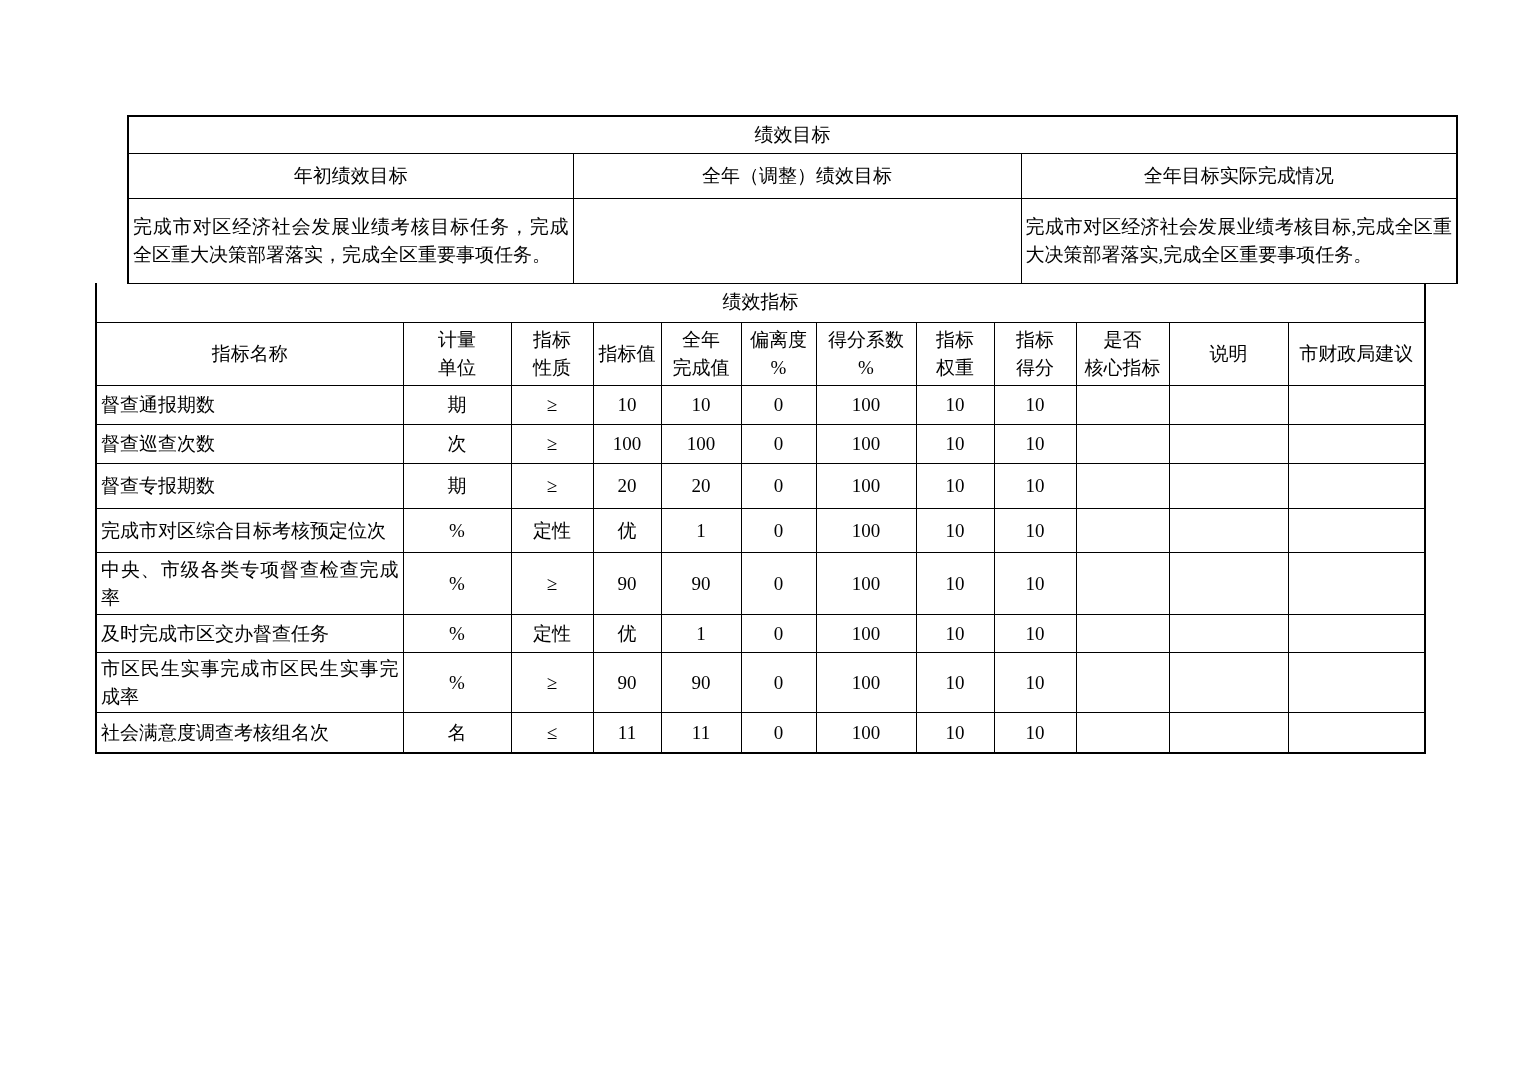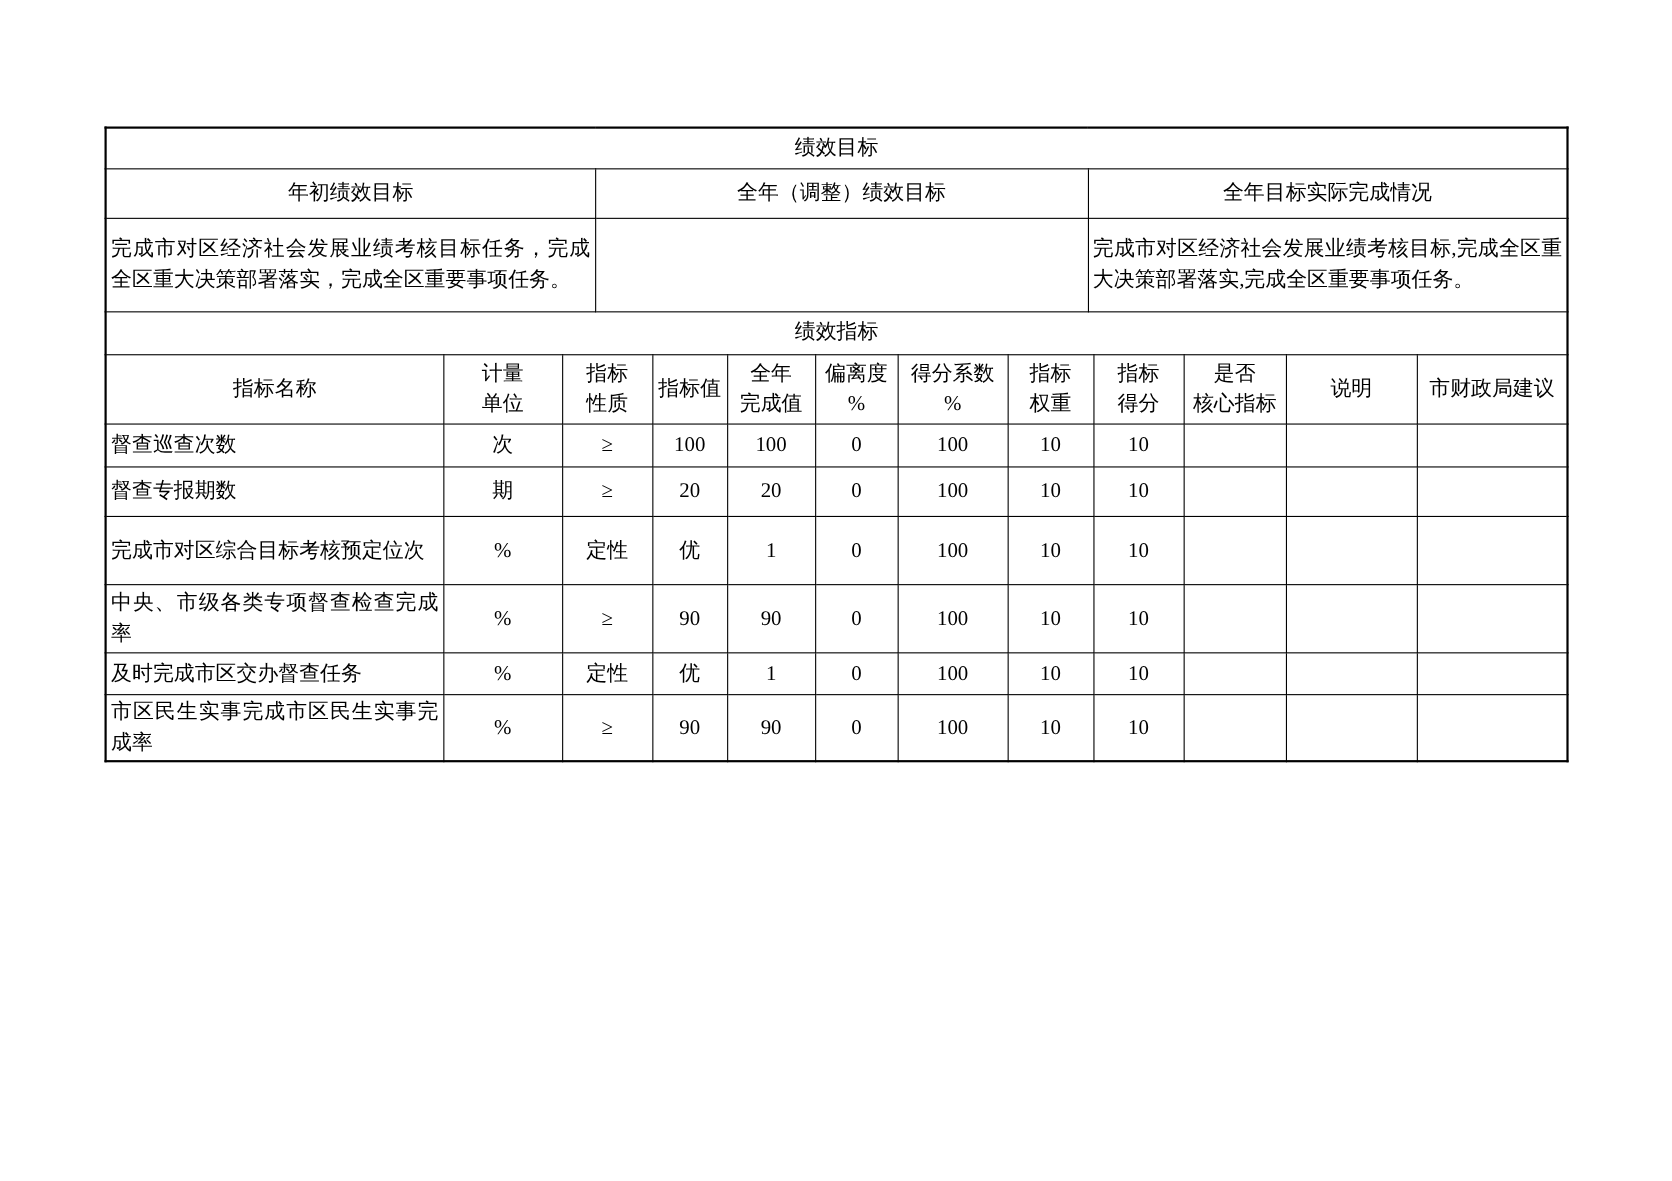--- a/index.html
+++ b/index.html
@@ -20,21 +20,21 @@
     width: 1329px;
   }
   table.tbl td {
     border: 1px solid #000000;
     font-size: 19px;
     line-height: 1.45;
     padding: 2px 4px;
     vertical-align: middle;
     overflow: hidden;
   }
-  #tableA { border: 2px solid #000; border-bottom-width: 1px; }
+  #tableA { border: 2px solid #000; border-bottom-width: 1px; margin-left: 32px; }
   #tableB { border: 2px solid #000; border-top: none; margin-top: -1px; }
   #tableB tr:first-child td { border-top: none; font-family: Liberation Serif, serif; }
   .c   { text-align: center; }
   .just{ text-align: justify; text-justify: inter-character; vertical-align: top; padding: 4px 8px; }
   .name{ text-align: left; padding: 2px 6px 2px 8px; text-align: justify; text-justify: inter-character; }
   .pre { white-space: pre-line; }
   .sect-title { text-align: center; }
 </style>
 </head>
 <body>
@@ -99,20 +99,34 @@
       <td class="c pre">指标
 权重</td>
       <td class="c pre">指标
 得分</td>
       <td class="c pre">是否
 核心指标</td>
       <td class="c pre">说明</td>
       <td class="c pre">市财政局建议</td>
     </tr>
 
+    <tr style="height:39px">
+      <td class="name">督查通报期数</td>
+      <td class="c">期</td>
+      <td class="c">≥</td>
+      <td class="c">10</td>
+      <td class="c">10</td>
+      <td class="c">0</td>
+      <td class="c">100</td>
+      <td class="c">10</td>
+      <td class="c">10</td>
+      <td class="c"></td>
+      <td class="c"></td>
+      <td class="c"></td>
+    </tr>
 
     <tr style="height:39px">
       <td class="name">督查巡查次数</td>
       <td class="c">次</td>
       <td class="c">≥</td>
       <td class="c">100</td>
       <td class="c">100</td>
       <td class="c">0</td>
       <td class="c">100</td>
       <td class="c">10</td>
@@ -130,21 +144,21 @@
       <td class="c">20</td>
       <td class="c">0</td>
       <td class="c">100</td>
       <td class="c">10</td>
       <td class="c">10</td>
       <td class="c"></td>
       <td class="c"></td>
       <td class="c"></td>
     </tr>
 
-    <tr style="height:62px">
+    <tr style="height:44px">
       <td class="name">完成市对区综合目标考核预定位次</td>
       <td class="c">%</td>
       <td class="c">定性</td>
       <td class="c">优</td>
       <td class="c">1</td>
       <td class="c">0</td>
       <td class="c">100</td>
       <td class="c">10</td>
       <td class="c">10</td>
       <td class="c"></td>
@@ -191,15 +205,29 @@
       <td class="c">90</td>
       <td class="c">0</td>
       <td class="c">100</td>
       <td class="c">10</td>
       <td class="c">10</td>
       <td class="c"></td>
       <td class="c"></td>
       <td class="c"></td>
     </tr>
 
+    <tr style="height:40px">
+      <td class="name">社会满意度调查考核组名次</td>
+      <td class="c">名</td>
+      <td class="c">≤</td>
+      <td class="c">11</td>
+      <td class="c">11</td>
+      <td class="c">0</td>
+      <td class="c">100</td>
+      <td class="c">10</td>
+      <td class="c">10</td>
+      <td class="c"></td>
+      <td class="c"></td>
+      <td class="c"></td>
+    </tr>
   </tbody>
     </table>
 </div>
 
 </body></html>

